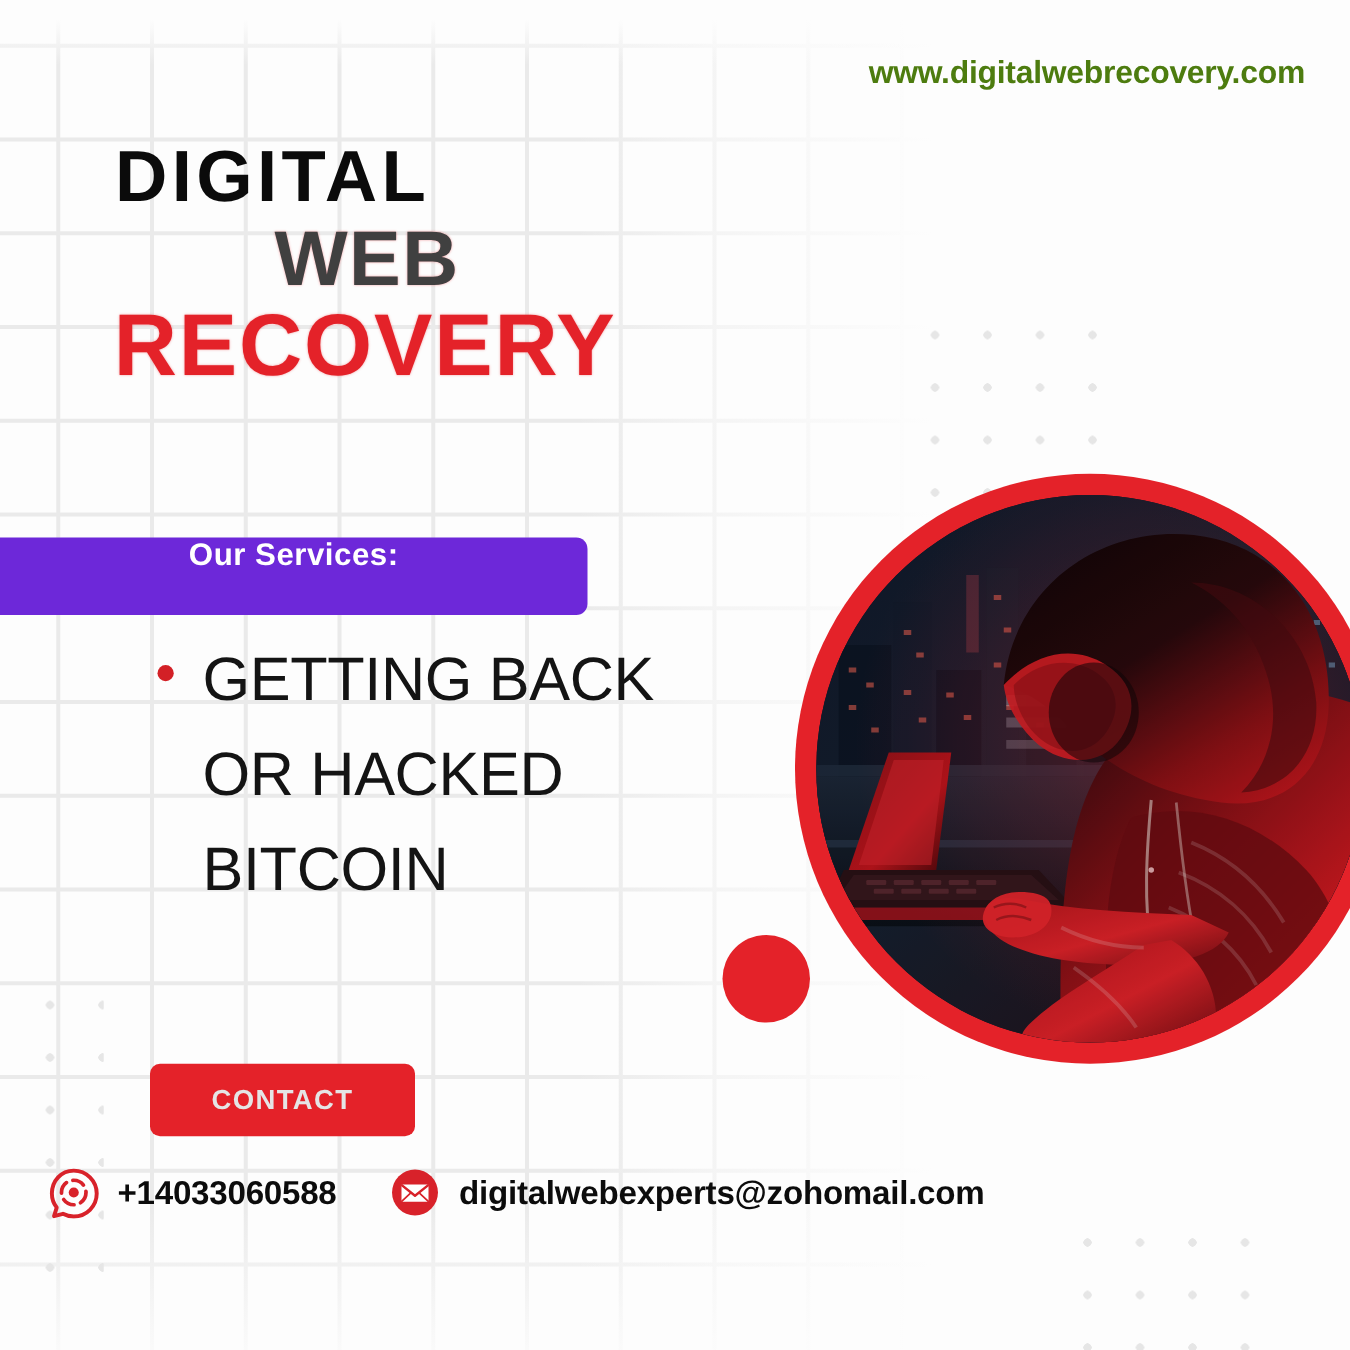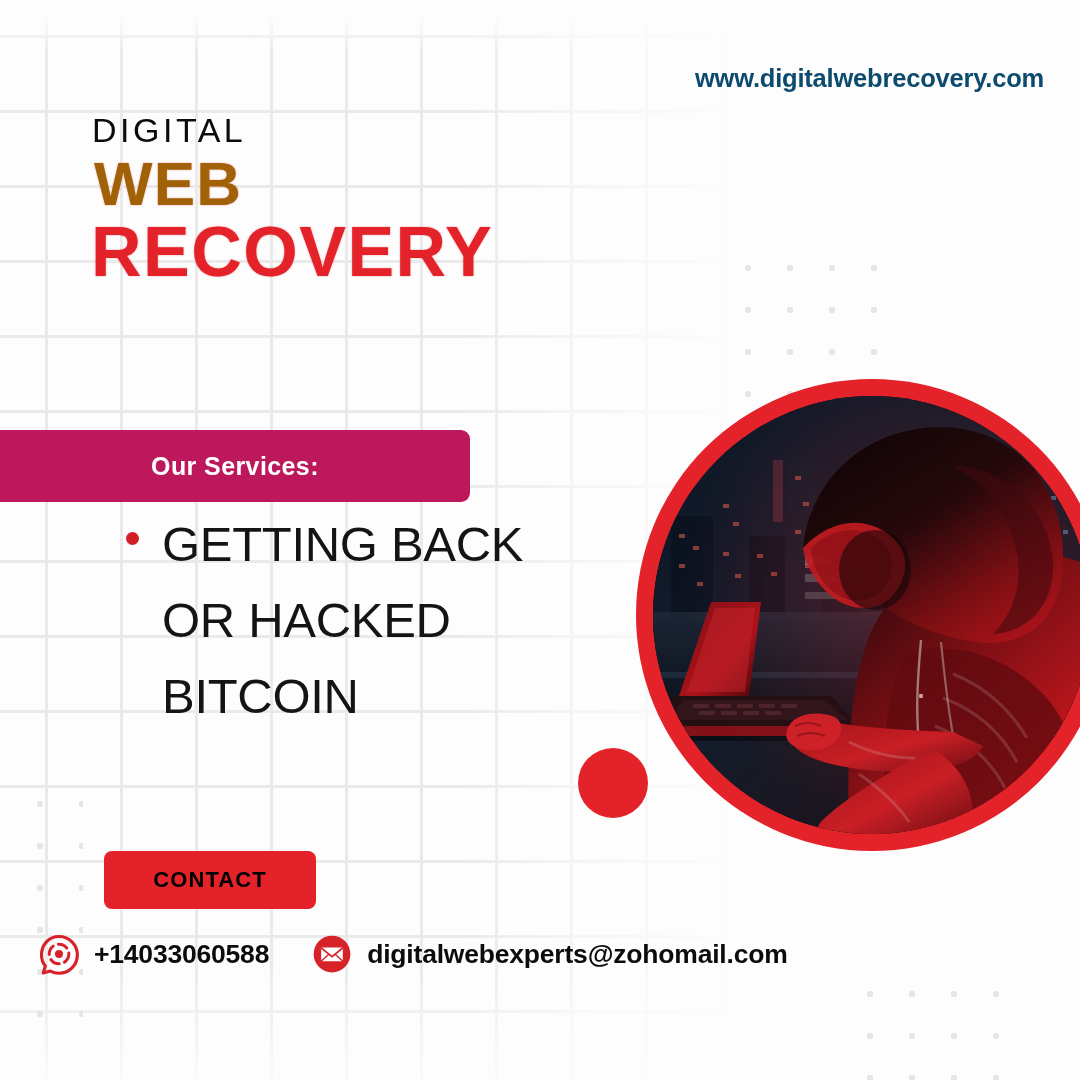--- a/index.html
+++ b/index.html
@@ -58,71 +58,72 @@
     background-position:0 0;
     pointer-events:none;
   }
   .dots-tr{ left:727px; top:247px; width:172px; height:180px; }
   .dots-br{ left:849px; top:973px; width:172px; height:130px; }
   .dots-bl{ left:19px;  top:783px; width:64px;  height:235px; }
 
   
   .site-url{
     position:absolute;
-    right:36px; top:64px;
+    right:36px; top:44px;
     font-size:25.5px;
     font-weight:700;
     letter-spacing:-.2px;
-    color:#0c4a6e;
+    color:#4d7c0f;
     white-space:nowrap;
   }
 
   
   .logo{
     position:absolute;
     left:92px; top:113px;
     line-height:1;
   }
   .logo-line1{
-    font-size:34px;
-    font-weight:400;
+    font-size:58px;
+    font-weight:700;
     letter-spacing:3.5px;
     color:#0b0b0b;
     display:block;
   }
   .logo-line2{
     display:block;
     font-size:62px;
     font-weight:800;
     letter-spacing:1.2px;
-    color:#a16207;
+    color:#404040;
     margin-top:6px;
     margin-left:2px;
     text-shadow:0 0 2px rgba(228,34,41,.45);
+    text-align:center;
   }
   .logo-line3{
     display:block;
     font-size:70px;
     font-weight:800;
     letter-spacing:1.5px;
     color:#e42229;
     margin-top:2px;
     margin-left:-1px;
     text-shadow:0 0 2px rgba(228,34,41,.45);
   }
 
   
   .services-banner{
     position:absolute;
     left:0; top:430px;
-    width:470px; height:72px;
-    background:#be185d;
+    width:470px; height:62px;
+    background:#6d28d9;
     border-top-right-radius:9px;
     border-bottom-right-radius:9px;
-    display:flex; align-items:center; justify-content:center;
+    display:flex; align-items:flex-start; justify-content:center;
   }
   .services-banner span{
     color:#ffffff;
     font-size:25px;
     font-weight:700;
     letter-spacing:.4px;
   }
 
   
   .headline-wrap{
@@ -143,26 +144,26 @@
     line-height:76px;
     font-weight:400;
     color:#141414;
     letter-spacing:-.3px;
   }
   .headline .hl-line{ display:block; white-space:nowrap; }
 
   
   .contact-btn{
     position:absolute;
-    left:104px; top:851px;
+    left:120px; top:851px;
     width:212px; height:58px;
     background:#e42229;
     border:none;
     border-radius:8px;
-    color:#000000;
+    color:#e5e5e5;
     font-size:22px;
     font-weight:600;
     letter-spacing:1.1px;
     font-family:"Liberation Sans", sans-serif;
     cursor:pointer;
   }
 
   
   .footer{
     position:absolute;

